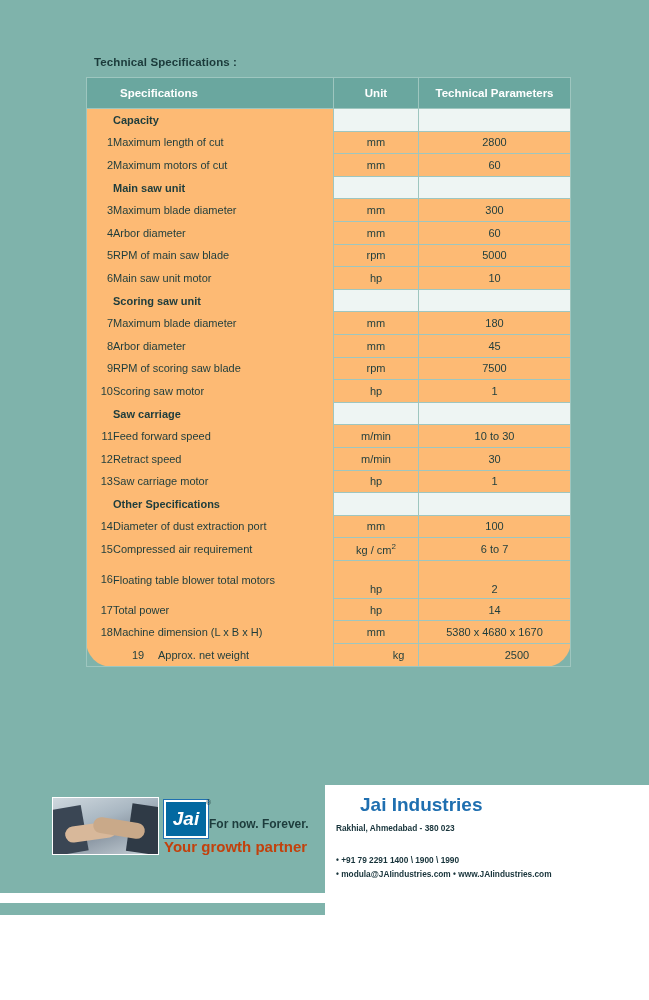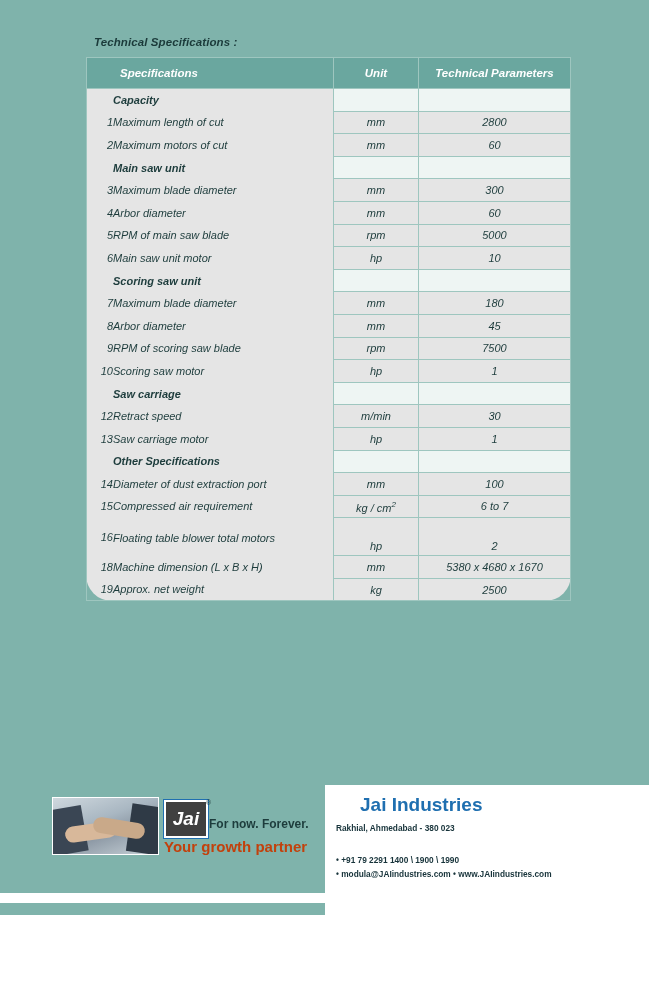--- a/index.html
+++ b/index.html
@@ -32,36 +32,35 @@
     position: absolute;
     left: 0; top: 893px;
     width: 325px; height: 10px;
     background: #ffffff;
   }
 
   
   .spec-card {
     position: absolute;
     left: 86px;
-    top: 36px;
+    top: 56px;
     width: 478px;
-    font-style: italic;
   }
   .spec-title {
     font-size: 11.5px;
     font-weight: bold;
     color: #1b3a3a;
     margin-bottom: 9px;
     padding-left: 8px;
     letter-spacing: .1px;
   }
   table.spec {
     border-collapse: collapse;
     width: 478px;
-    background: #e5e5e5;
+    background: #fdba74;
     table-layout: fixed;
     border-radius: 26px;
   }
   table.spec th, table.spec td {
     border: 1px solid #9ec6bf;
     font-size: 11px;
     color: #1d3c3c;
     padding: 0;
     vertical-align: middle;
   }
@@ -124,20 +123,21 @@
   tr.tall td.c-name {
     line-height: 14px;
     padding-top: 2px;
   }
   tr.tall td.c-unit, tr.tall td.c-param {
     vertical-align: bottom;
     padding-bottom: 3px;
   }
   tbody tr:last-child td {
     border-bottom: 1px solid #9ec6bf;
+    padding-left: 45px;
   }
   .sup {
     font-size: 8px;
     vertical-align: super;
   }
 
   
   .footer {
     position: absolute;
     left: 0;
@@ -184,21 +184,21 @@
     width: 42px; height: 48px;
     background: #2f3a46;
     transform: rotate(8deg);
   }
   .jai-logo {
     position: absolute;
     left: 164px;
     top: 12px;
     width: 40px;
     height: 34px;
-    background: #404040;
+    background: #0369a1;
     border: 2px solid #ffffff;
     box-shadow: 0 0 0 1px #1f6fb0;
     color: #ffffff;
     font-style: italic;
     font-weight: bold;
     font-size: 19px;
     text-align: center;
     line-height: 34px;
   }
   .reg-mark {
@@ -351,20 +351,26 @@
           <td class="c-unit">hp</td>
           <td class="c-param">1</td>
         </tr>
         <tr class="group">
           <td class="c-no"></td>
           <td class="c-name">Saw carriage</td>
           <td class="c-unit"></td>
           <td class="c-param"></td>
         </tr>
         <tr>
+          <td class="c-no">11</td>
+          <td class="c-name">Feed forward speed</td>
+          <td class="c-unit">m/min</td>
+          <td class="c-param">10 to 30</td>
+        </tr>
+        <tr>
           <td class="c-no">12</td>
           <td class="c-name">Retract speed</td>
           <td class="c-unit">m/min</td>
           <td class="c-param">30</td>
         </tr>
         <tr>
           <td class="c-no">13</td>
           <td class="c-name">Saw carriage motor</td>
           <td class="c-unit">hp</td>
           <td class="c-param">1</td>
@@ -385,20 +391,26 @@
           <td class="c-no">15</td>
           <td class="c-name">Compressed air requirement</td>
           <td class="c-unit">kg / cm<span class="sup">2</span></td>
           <td class="c-param">6 to 7</td>
         </tr>
         <tr class="tall">
           <td class="c-no">16</td>
           <td class="c-name">Floating table blower total motors</td>
           <td class="c-unit">hp</td>
           <td class="c-param">2</td>
+        </tr>
+        <tr>
+          <td class="c-no">17</td>
+          <td class="c-name">Total power</td>
+          <td class="c-unit">hp</td>
+          <td class="c-param">14</td>
         </tr>
         <tr>
           <td class="c-no">18</td>
           <td class="c-name">Machine dimension (L x B x H)</td>
           <td class="c-unit">mm</td>
           <td class="c-param">5380 x 4680 x 1670</td>
         </tr>
         <tr>
           <td class="c-no">19</td>
           <td class="c-name">Approx. net weight</td>

